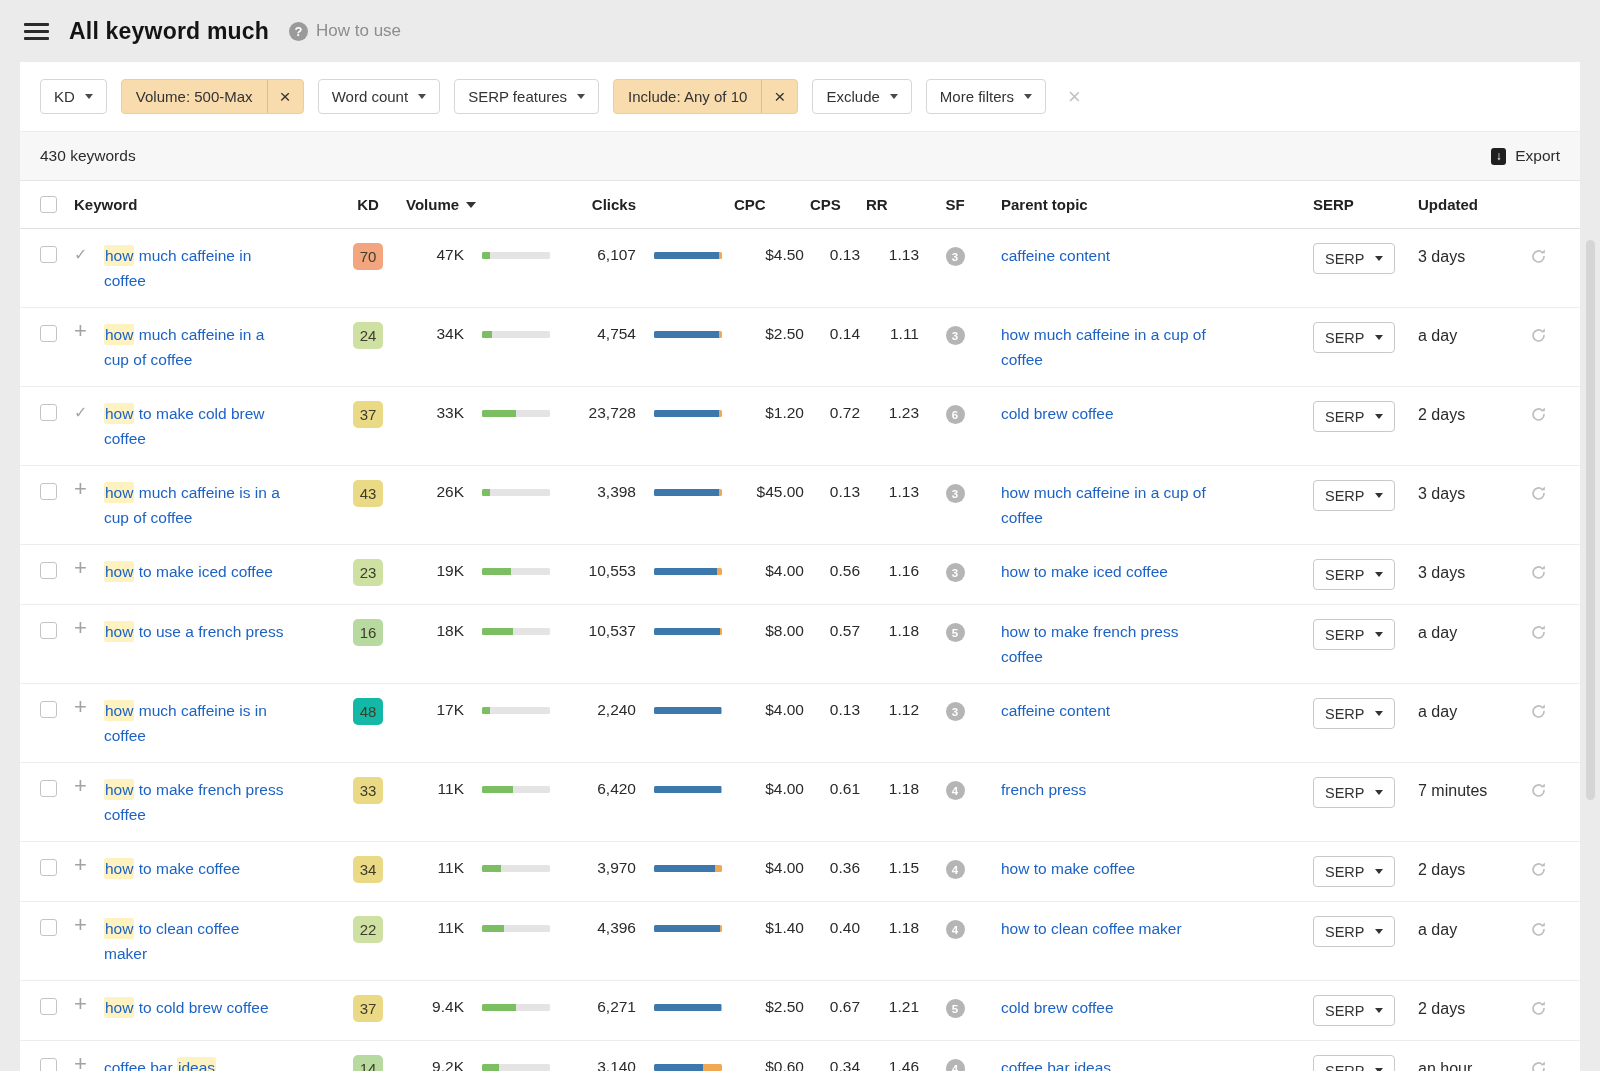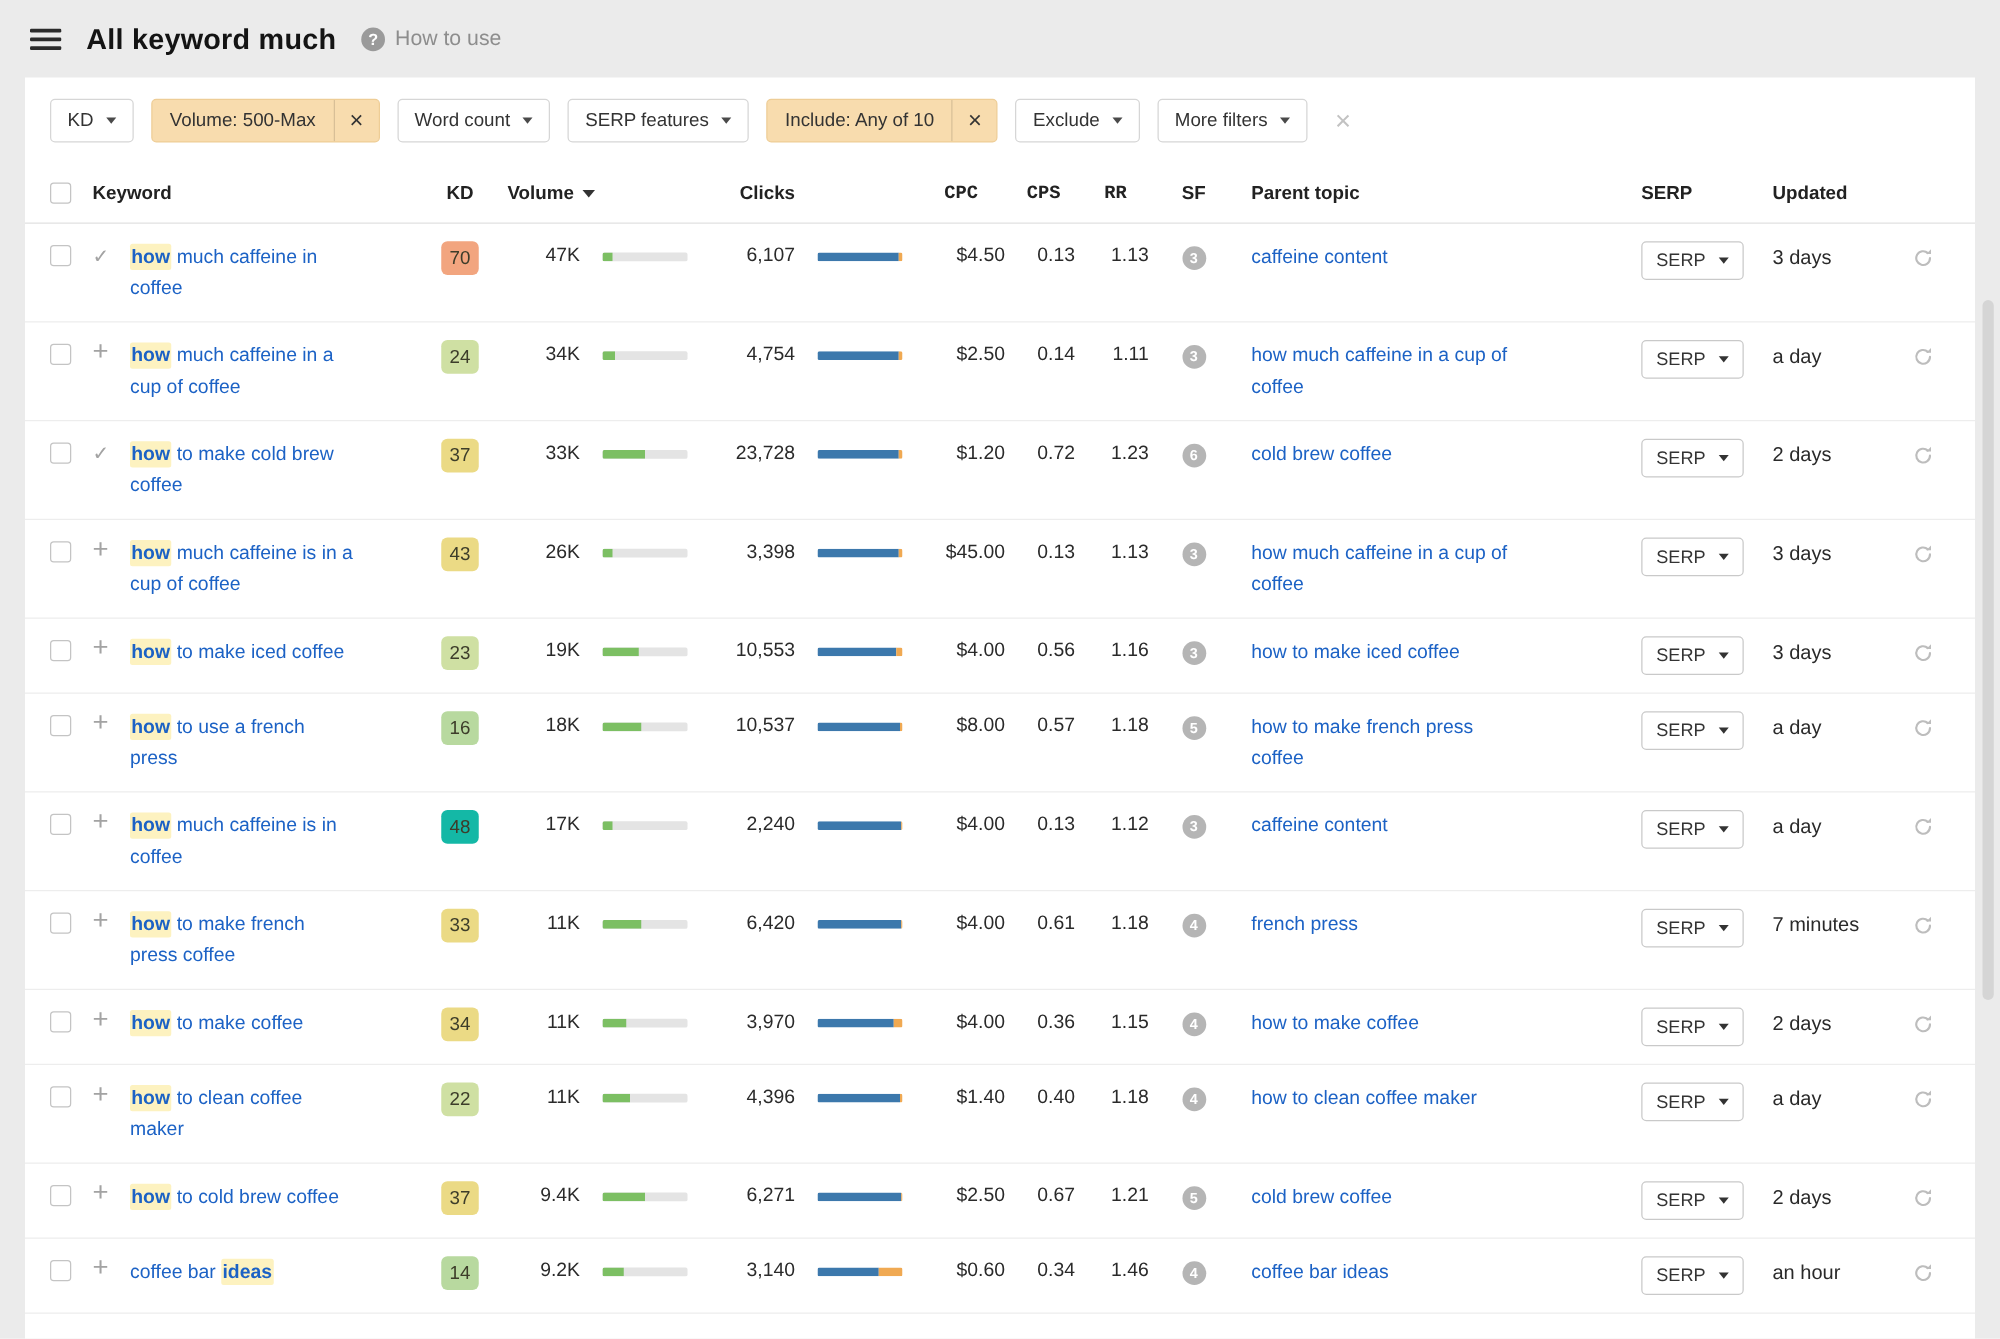--- a/index.html
+++ b/index.html
@@ -44,35 +44,35 @@
 
   
   .grid { display: grid;
           grid-template-columns: 34px 30px 238px 52px 170px 170px 76px 56px 59px 60px 1fr 105px 112px 30px; }
   .thead { padding: 0 20px; height: 48px; align-items: center; border-bottom: 1px solid #e1e1e1;
            font-weight: bold; font-size: 15px; color: #222; }
   .th-kw { grid-column: 2 / 4; }
   .th-kd { text-align: center; }
   .th-vol { padding-left: 12px; display: flex; align-items: center; gap: 7px; }
   .th-clicks span { display: inline-block; width: 72px; text-align: right; }
-  .th-r { text-align: center; padding-right: 6px; font-family: Liberation Mono, monospace; }
+  .th-r { text-align: left; padding-right: 6px; }
   .th-sf { text-align: center; }
   .th-parent { padding-left: 16px; }
   .sort-caret { width: 0; height: 0; border-left: 5px solid transparent; border-right: 5px solid transparent;
                 border-top: 6px solid #333; display: inline-block; }
 
   .trow { padding: 14px 20px 14px 20px; border-bottom: 1px solid #ededed; align-items: start; }
   .c-check { padding-top: 3px; }
   .checkbox { width: 17px; height: 17px; border: 1px solid #c4c4c4; border-radius: 3px; background: #fff;
               display: inline-block; cursor: pointer; }
   .rowicon { color: #a3a3a3; cursor: pointer; display: inline-block; }
   .rowicon.check { font-size: 16px; padding-top: 2px; }
   .rowicon.plus  { font-size: 22px; line-height: 18px; font-weight: 400; }
   .kw-link { font-size: 15.5px; line-height: 25px; display: inline-block; max-width: 182px; }
-  .hl { border-radius: 2px; padding: 2px 1px; font-weight: bold; }
+  .hl { border-radius: 2px; padding: 2px 1px; }
   .c-kd { display: flex; justify-content: center; }
   .kd-badge { min-width: 30px; height: 27px; border-radius: 5px; padding: 0 5px;
               display: inline-flex; align-items: center; justify-content: center; font-size: 15px; color: #3d3d2a; }
   .c-bars { display: flex; align-items: center; gap: 18px; padding-top: 3px; }
   .num { text-align: right; font-size: 15.5px; color: #2a2a2a; display: inline-block; }
   .vtrack { width: 68px; height: 7px; background: #e4e4e4; border-radius: 1.5px; overflow: hidden; display: inline-block; }
   .vfill { display: block; height: 100%; }
   .cbar { width: 68px; height: 7px; display: flex; border-radius: 1.5px; overflow: hidden; }
   .cbar span { height: 100%; display: block; }
   .c-num { text-align: right; padding-right: 6px; font-size: 15.5px; padding-top: 3px; color: #2a2a2a; }
@@ -135,20 +135,27 @@
       <span>Exclude</span>
         <span class="caret"></span>
     </button>
     <button class="fbtn">
       <span>More filters</span>
         <span class="caret"></span>
     </button>
     <span class="clearx">×</span>
   </div>
 
+  <div class="toolbar">
+    <span>430 keywords</span>
+    <div class="export">
+      <span class="eicon">↓</span>
+      <span>Export</span>
+    </div>
+  </div>
 
   <div class="grid thead">
     <div class="c-check"><span class="checkbox"></span></div>
     <div class="th-kw">Keyword</div>
     <div class="th-kd">KD</div>
     <div class="th-vol">
       <span>Volume</span>
       <span class="sort-caret"></span>
     </div>
     <div class="th-clicks"><span>Clicks</span></div>

